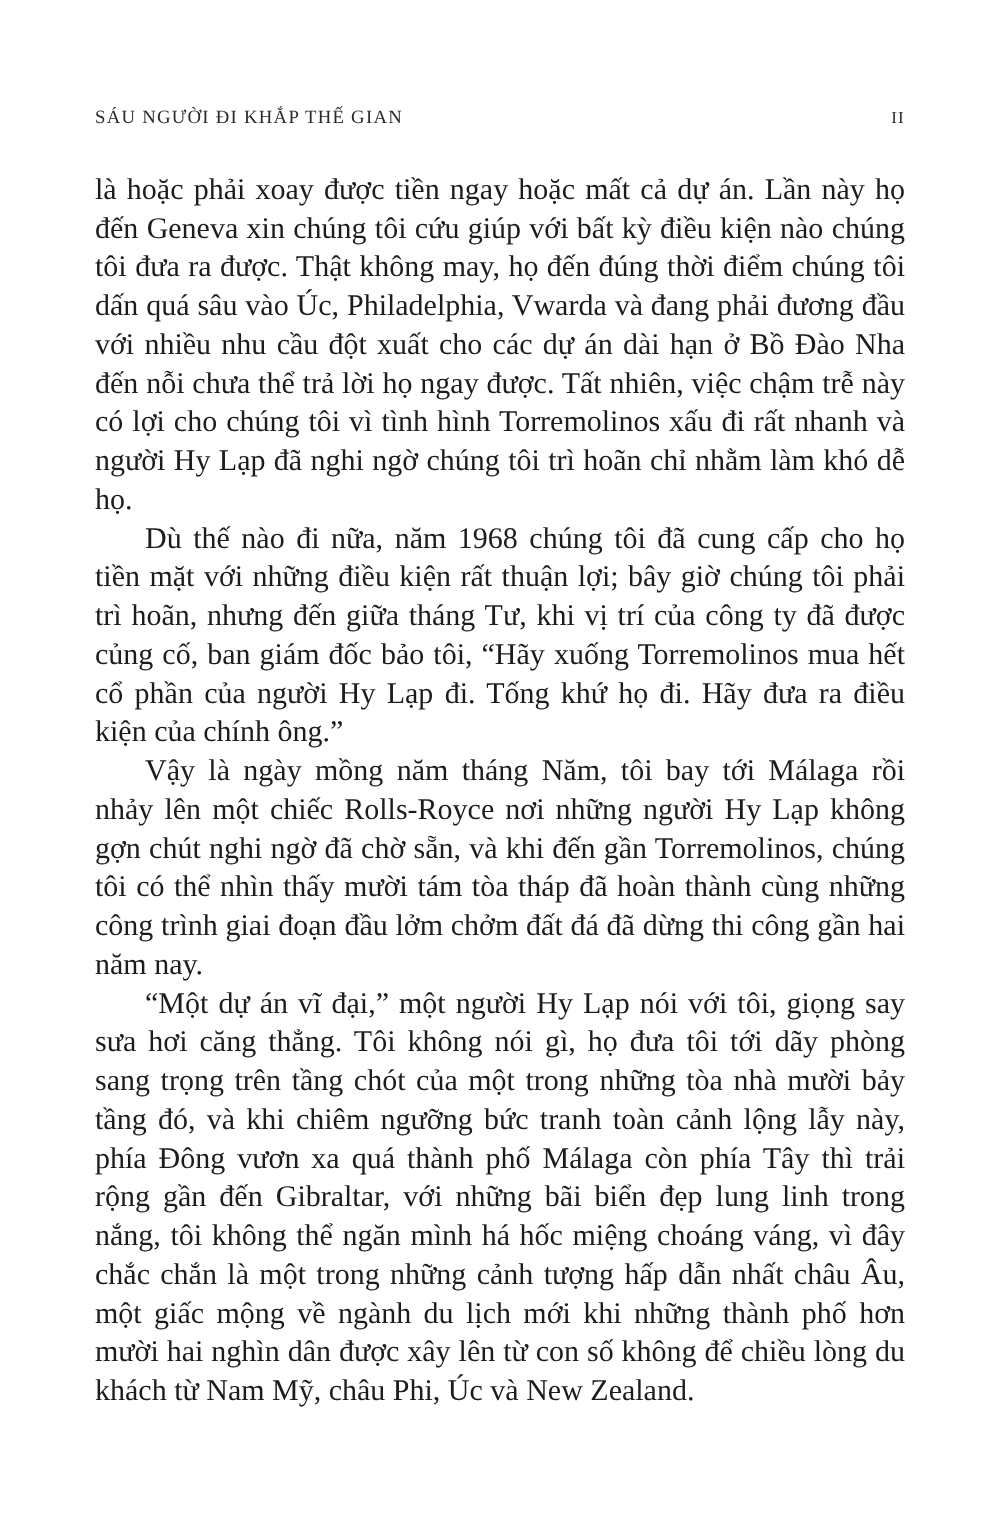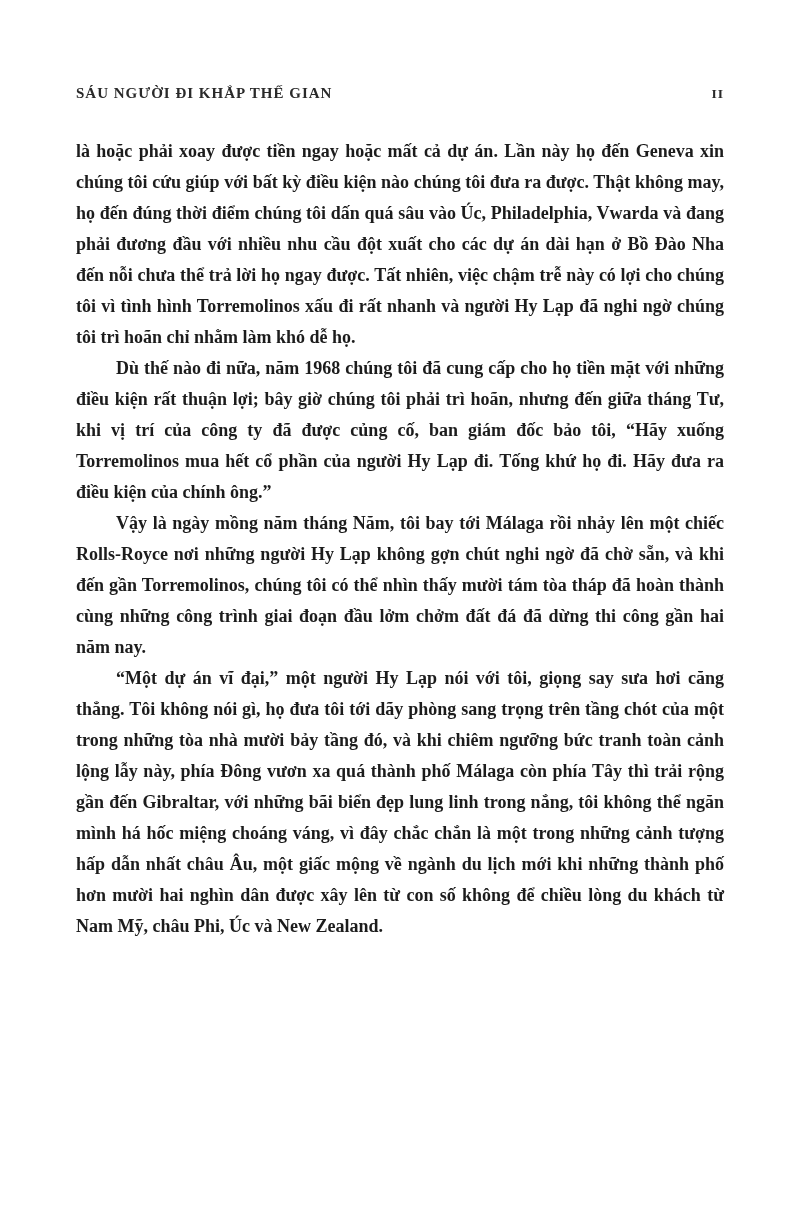--- a/index.html
+++ b/index.html
@@ -7,21 +7,20 @@
   .page {
     position: relative;
     width: 800px;
     height: 1220px;
     margin: 0 auto;
     background: #ffffff;
     color: #1c1c1c;
     font-family: "Liberation Serif", "DejaVu Serif", serif;
     padding: 50px 76px 0 76px;
     overflow: hidden;
-    font-weight: bold;
   }
   .page-header {
     display: flex;
     justify-content: space-between;
     align-items: baseline;
     font-size: 15px;
     letter-spacing: 0.8px;
     color: #2a2a2a;
     margin-bottom: 34px;
   }
@@ -29,21 +28,21 @@
     font-size: 15px;
     letter-spacing: 1px;
   }
   .page-number {
     font-size: 13.5px;
     letter-spacing: 1px;
     margin-top: 36px;
   }
   .page-body p {
     margin: 0;
-    font-size: 18px;
+    font-size: 24px;
     line-height: 31px;
     text-align: justify;
     text-justify: inter-word;
     color: #1c1c1c;
   }
   .page-body p.indent {
     text-indent: 40px;
   }
 </style>
 </head>

